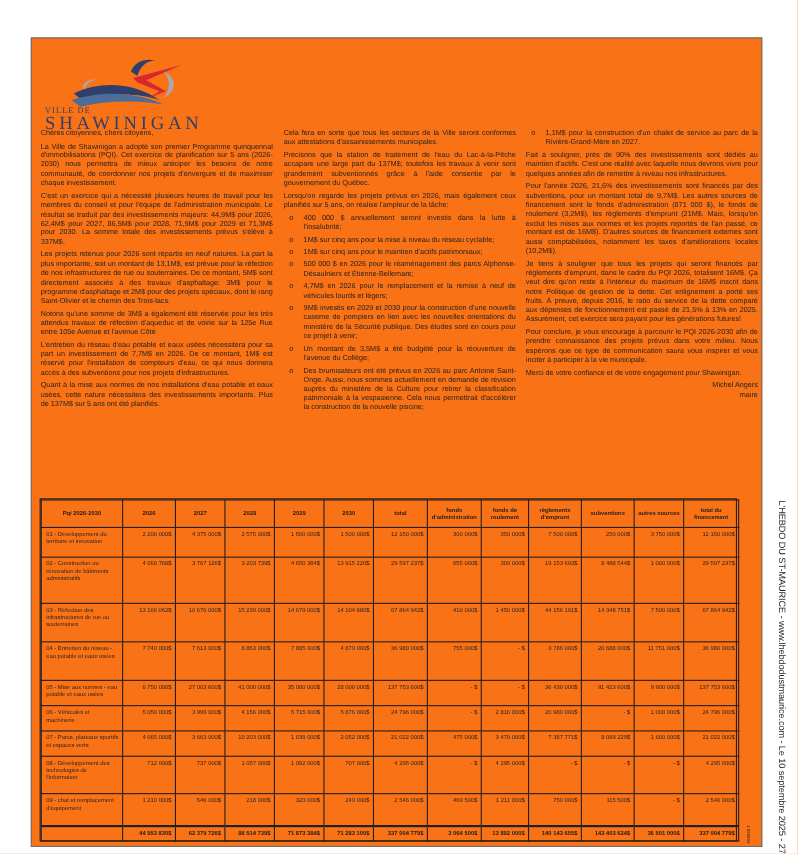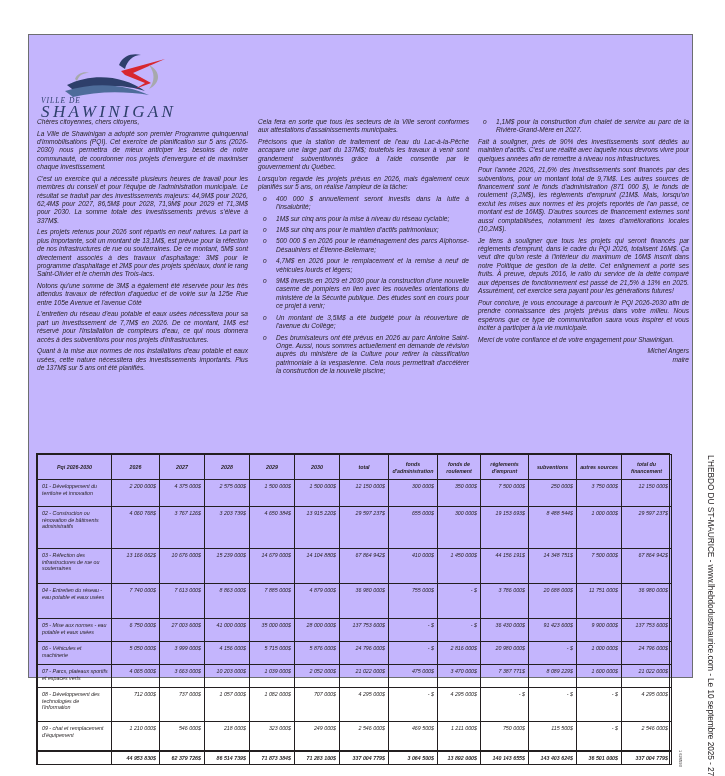--- a/index.html
+++ b/index.html
@@ -1,21 +1,21 @@
 <!DOCTYPE html>
 <html><head>
 <meta charset="utf-8">
 <style>
   * { box-sizing: border-box; margin: 0; padding: 0; }
   html, body { width: 725px; height: 776px; background: #ffffff; overflow: hidden; }
   body { font-family: "Liberation Sans", sans-serif; color: #231f20; position: relative; }
 
   .page-frame {
-    position: absolute; left: 28px; top: 34px; width: 665px; height: 644px;
-    border: 1px solid #6d6e71; background: #c4b5fd; font-style: italic;
+    position: absolute; left: 28px; top: 34px; width: 665px; height: 736px;
+    border: 1px solid #6d6e71; background: #f97316;
   }
   .logo { position: absolute; left: 8px; top: 10px; width: 150px; height: 72px; }
   .logo svg { position: absolute; left: 0; top: 0; }
   .logo .ville-de {
     position: absolute; left: 4px; top: 51px; font-family: "Liberation Serif", serif;
     font-size: 7.5px; letter-spacing: 1px; color: #2e3f6b;
   }
   .logo .city-name {
     position: absolute; left: 4px; top: 58px; font-family: "Liberation Serif", serif;
     font-size: 17px; letter-spacing: 3.4px; color: #2e3f6b; line-height: 17px;

